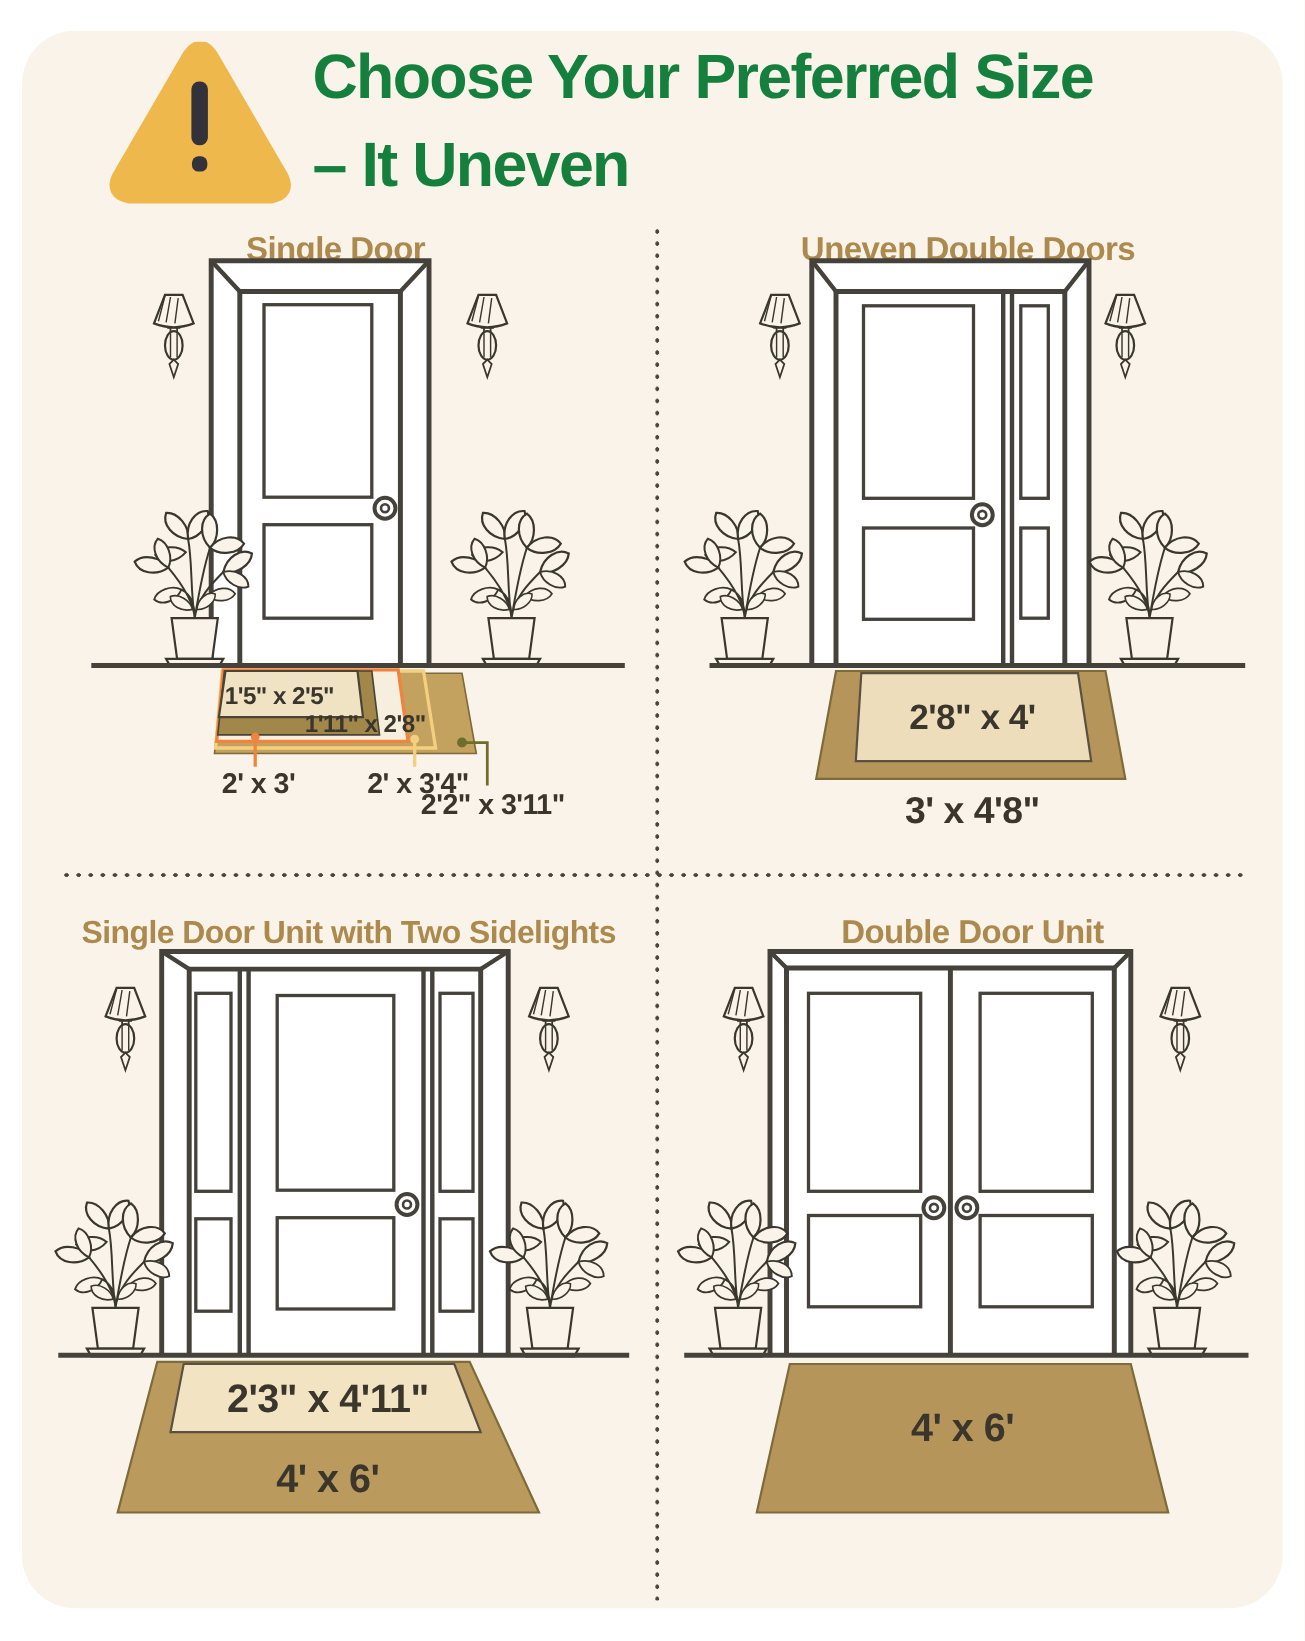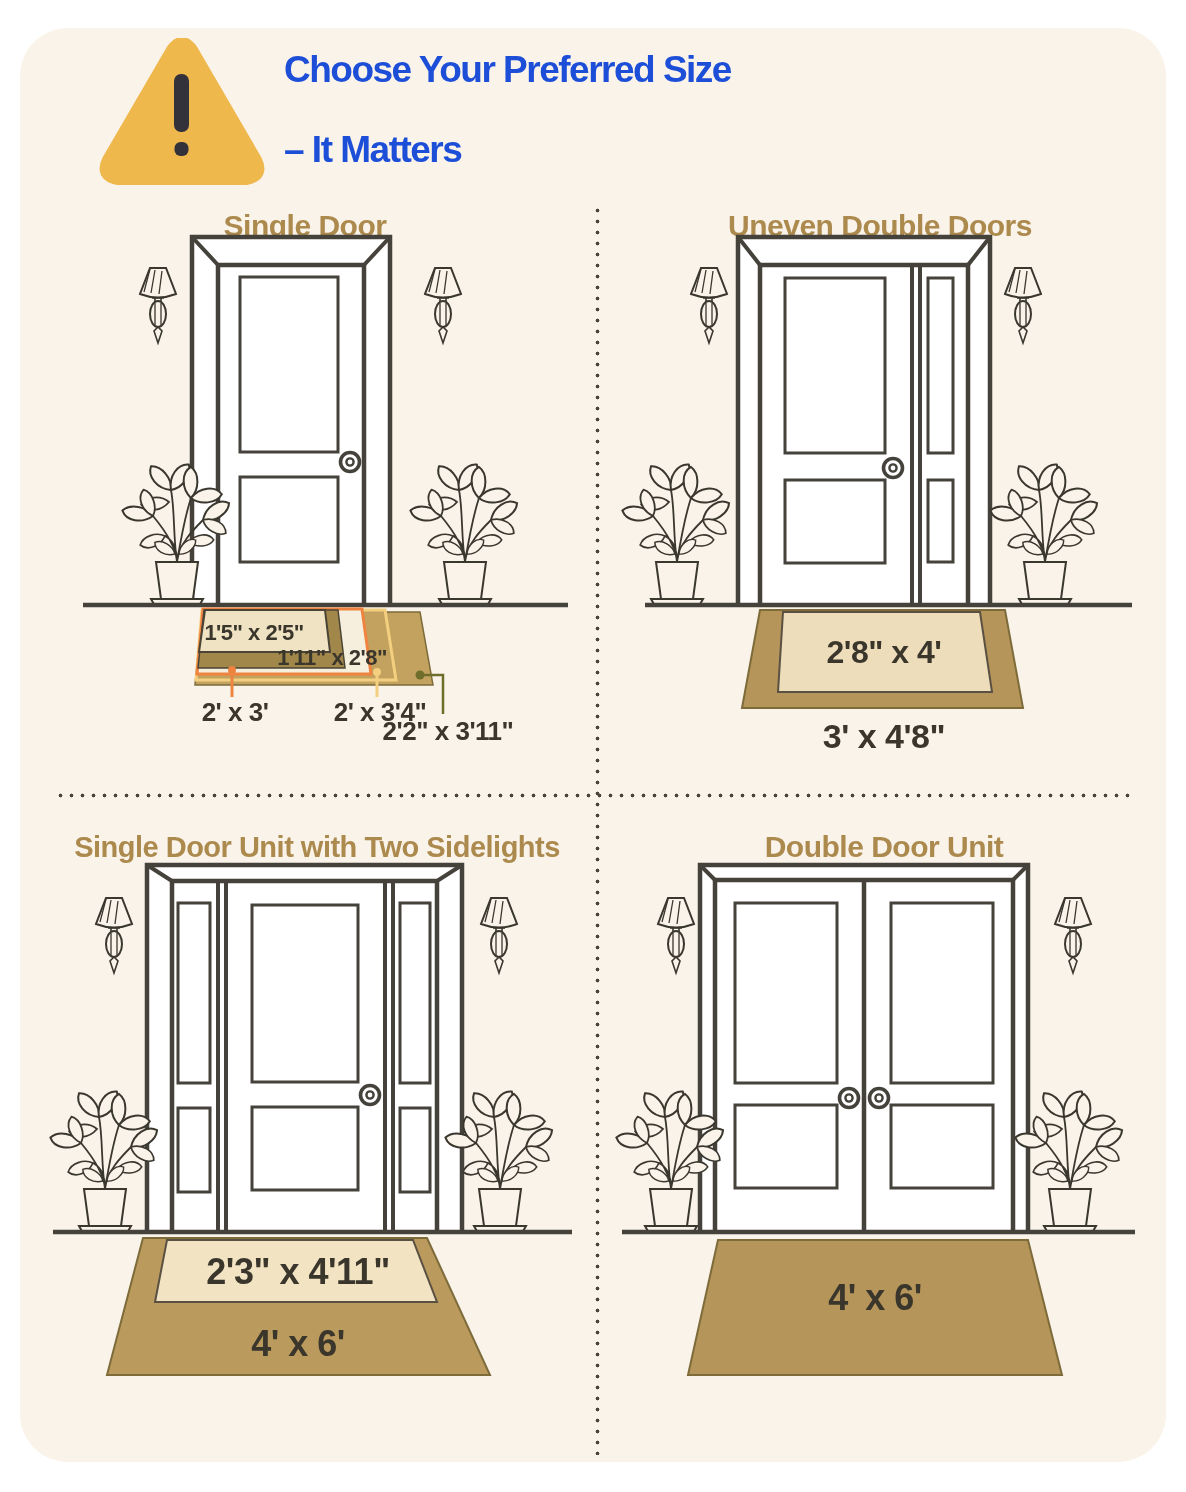--- a/index.html
+++ b/index.html
@@ -7,21 +7,21 @@
     width:1186px;height:1492px;position:relative;background:#ffffff;
     font-family:"Liberation Sans", sans-serif;overflow:hidden;
   }
   .card{
     position:absolute;left:20px;top:28px;width:1146px;height:1434px;
     background:#faf3ea;border-radius:48px;
   }
   .abs{position:absolute;}
   h1.main-title{
     position:absolute;left:284px;top:30px;margin:0;
-    font-size:37px;line-height:80px;font-weight:bold;color:#1d4ed8;
+    font-size:57px;line-height:80px;font-weight:bold;color:#15803d;
     letter-spacing:-1.5px;white-space:nowrap;
   }
   h1.main-title span{display:block;}
   .dots-v{
     position:absolute;left:595px;top:205px;width:5px;height:1250px;
     background-image:radial-gradient(circle,#49453b 1.8px,rgba(0,0,0,0) 2.1px);
     background-size:5px 11px;background-repeat:repeat-y;
   }
   .dots-h{
     position:absolute;left:55px;top:793px;width:1081px;height:5px;
@@ -80,21 +80,21 @@
 
 <div class="card"></div>
 
 <svg class="abs" style="left:98px;top:38px" width="168" height="148" viewBox="0 0 168 148">
   <path d="M74,12 Q84,-2 94,12 L158,122 Q166,138 148,141 L20,141 Q2,138 10,122 Z" fill="#eeb84d" stroke="#eeb84d" stroke-width="12" stroke-linejoin="round"></path>
   <rect x="76" y="36" width="15" height="58" rx="7" fill="#33313a"></rect>
   <rect x="76.5" y="104" width="14" height="14" rx="6" fill="#33313a"></rect>
 </svg>
 <h1 class="main-title">
   <span>Choose Your Preferred Size</span>
-  <span>– It Matters</span>
+  <span>– It Uneven</span>
 </h1>
 
 <div class="dots-v"></div>
 <div class="dots-h"></div>
 
 <svg class="abs" style="left:28px;top:200px" width="569" height="595" viewBox="0 0 569 595">
   <text class="q-title" x="277" y="36" font-size="30" text-anchor="middle">Single Door</text>
 
   <g>
     <rect class="door-fill" x="164" y="37" width="198" height="368"></rect>

